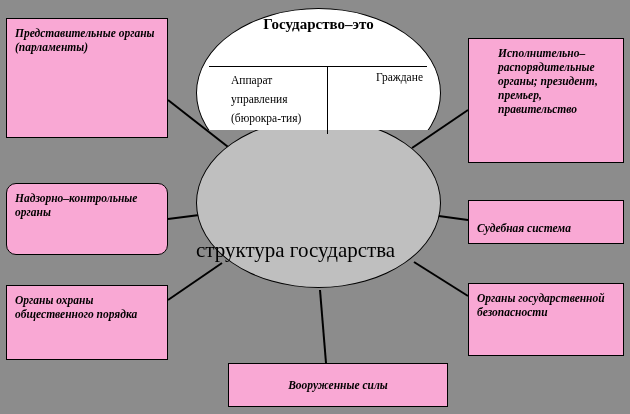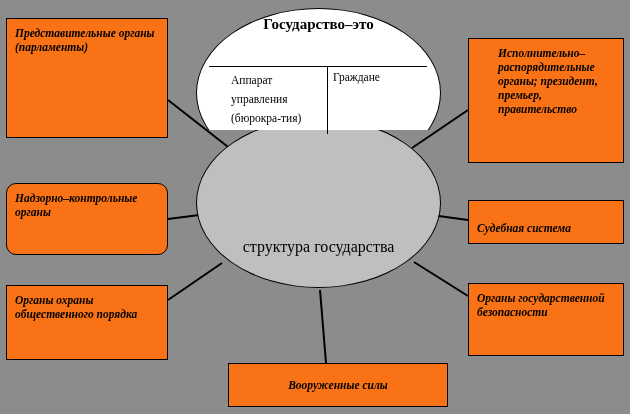--- a/index.html
+++ b/index.html
@@ -101,34 +101,34 @@
     color: #000;
   }
   .center-table .cell-right {
     position: absolute;
     left: 124px;
     top: 5px;
     width: 90px;
     font-size: 11.5px;
     line-height: 13px;
     color: #000;
+    text-align: right;
   }
   .center-bottom-label {
     position: absolute;
     left: 196px;
     top: 238px;
     width: 245px;
-    text-align: center;
-    font-size: 16px;
+    font-size: 21px;
     color: #000;
   }
   .box {
     position: absolute;
     box-sizing: border-box;
-    background: #f97316;
+    background: #f9a8d4;
     border: 1px solid #000;
     font-style: italic;
     font-weight: bold;
     font-size: 11.5px;
     line-height: 14px;
     color: #000;
     padding: 7px 8px;
   }
   .box.center-text {
     display: flex;

